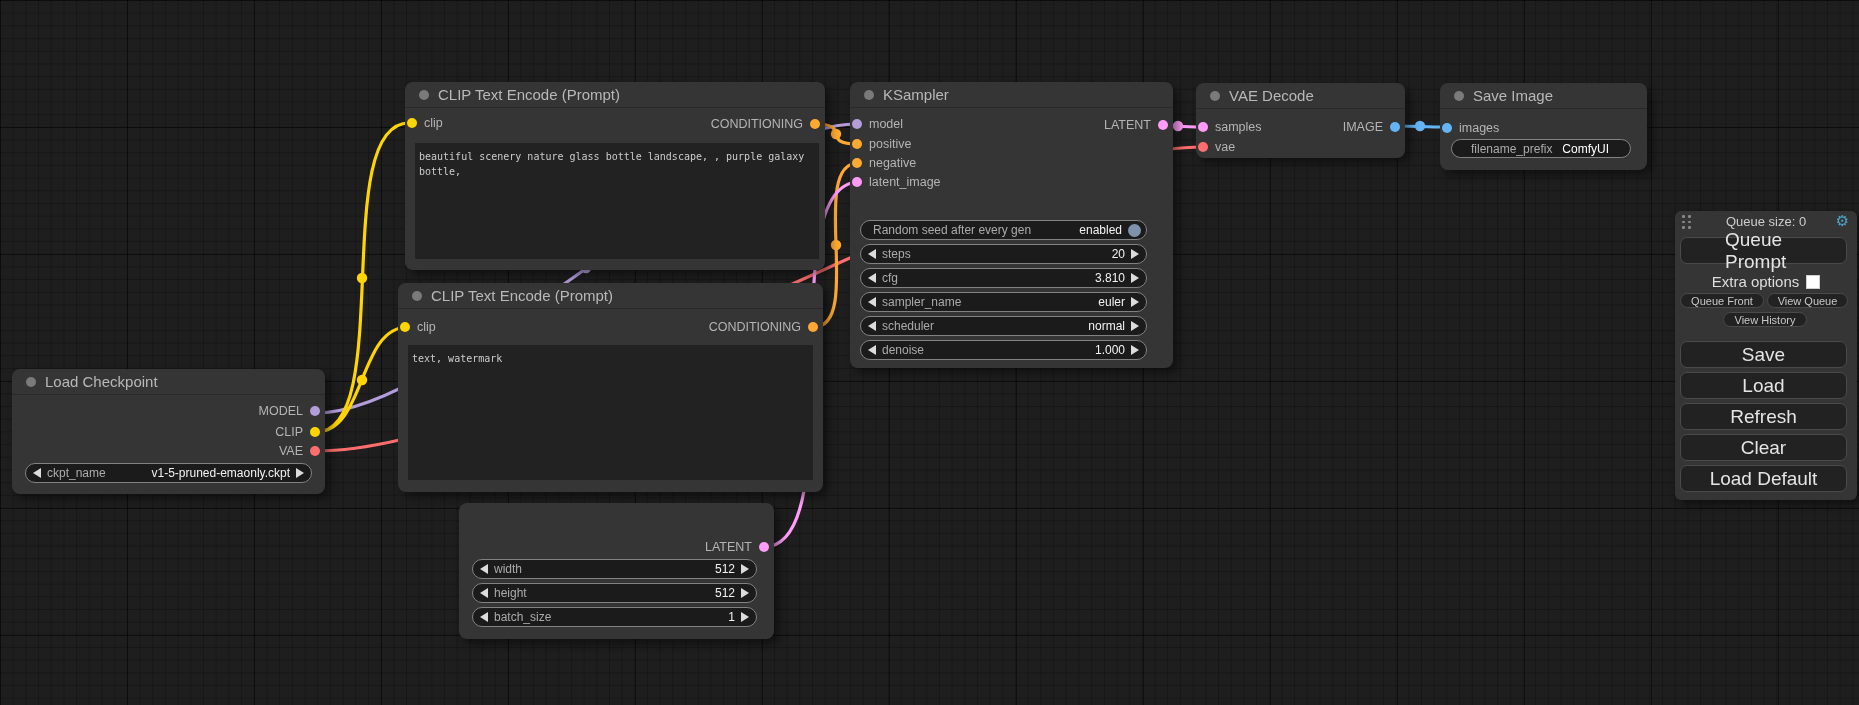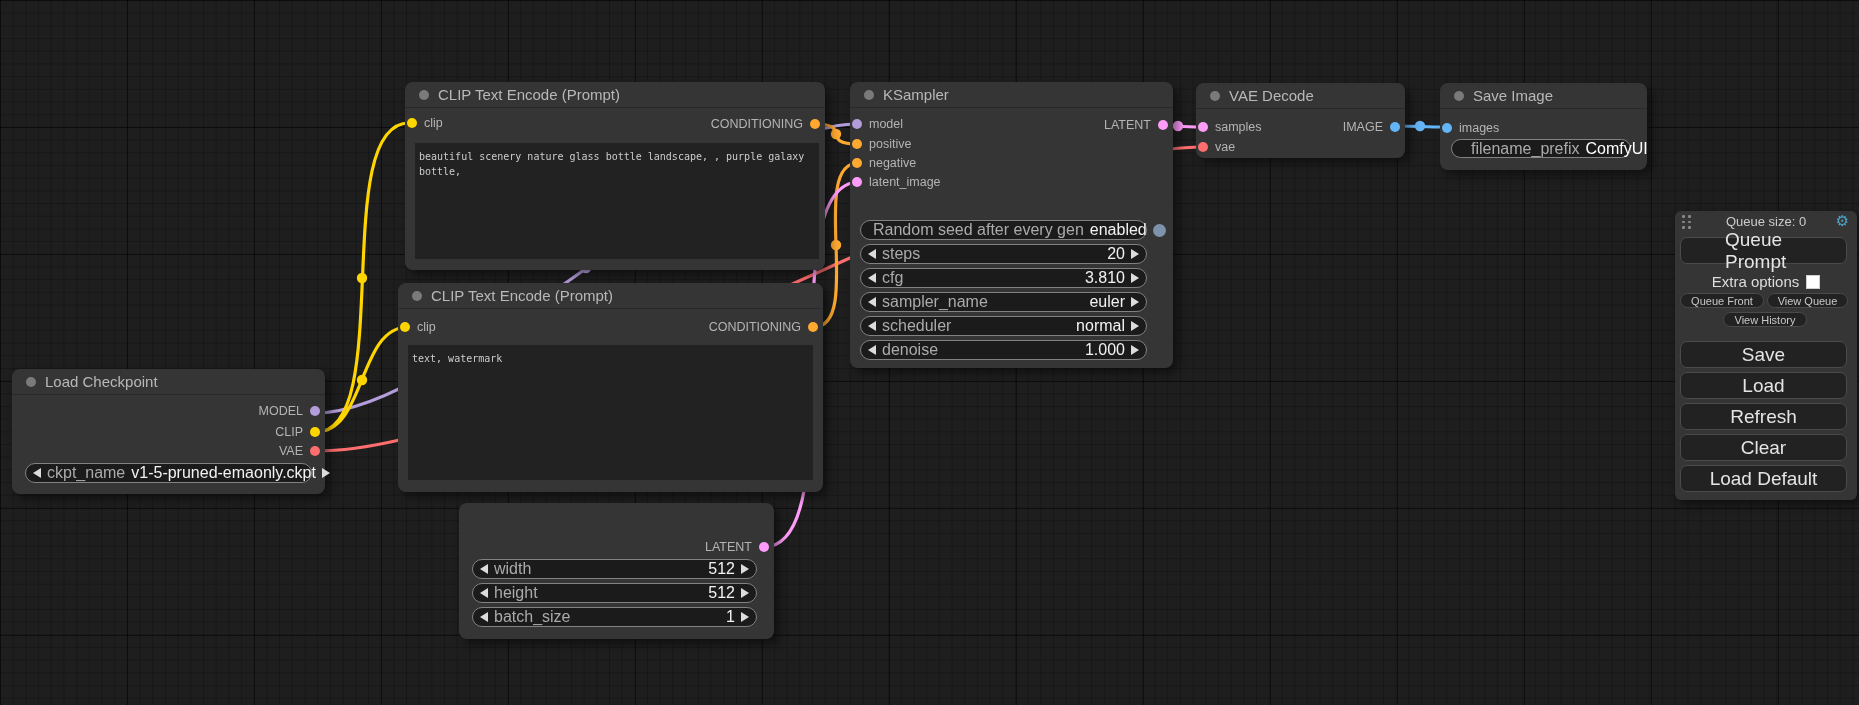--- a/index.html
+++ b/index.html
@@ -34,21 +34,21 @@
   .slot.out { right:5px; flex-direction:row; }
   .slot-dot { width:10px; height:10px; border-radius:50%; flex:0 0 auto; }
   .prompt-box {
     position:absolute; background:#222; border-radius:0;
     font-family:"DejaVu Sans Mono", monospace; font-size:10px; line-height:15px;
     color:#cccccc; padding:6px 4px; overflow:hidden; white-space:pre-wrap; word-break:break-word;
   }
   .pill {
     position:absolute; height:20px; border-radius:10px;
     background:#1b1b1b; border:1px solid #828282;
-    display:flex; align-items:center; font-size:16px; padding:0 7px; gap:6px;
+    display:flex; align-items:center; font-size:12px; padding:0 7px; gap:6px;
   }
   .pill .wlabel { color:#ababab; white-space:nowrap; }
   .pill .wvalue { color:#f2f2f2; margin-left:auto; white-space:nowrap; }
   .arr { width:0; height:0; flex:0 0 auto; }
   .arr-l { border-top:5px solid transparent; border-bottom:5px solid transparent; border-right:8px solid #dcdcdc; }
   .arr-r { border-top:5px solid transparent; border-bottom:5px solid transparent; border-left:8px solid #dcdcdc; }
   .toggle-dot { width:13px; height:13px; border-radius:50%; flex:0 0 auto; margin-right:-2px; }
   
   #queue-panel {
     position:absolute; left:1675px; top:211px; width:182px; height:289px; z-index:3;

